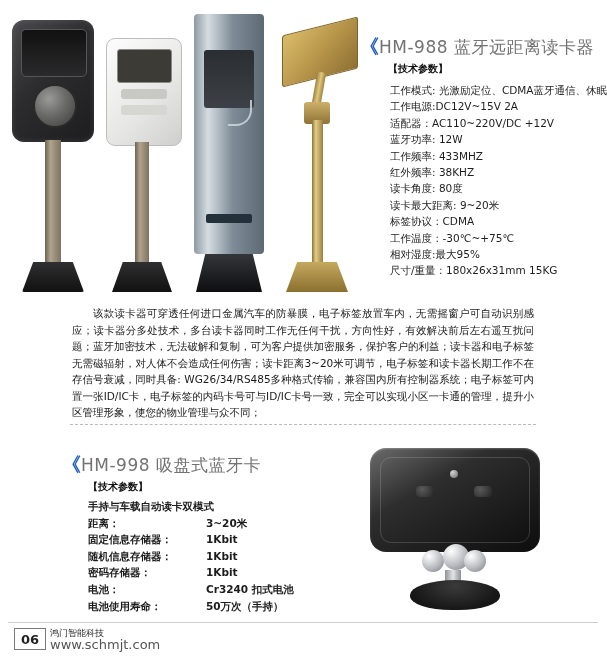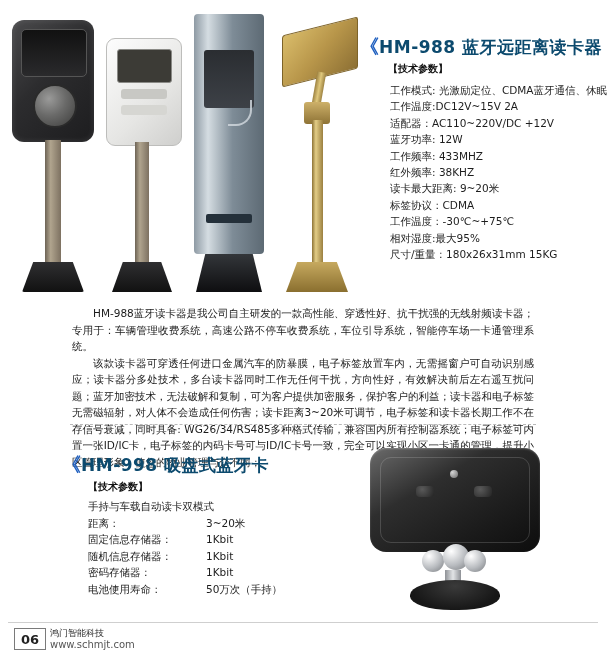--- a/index.html
+++ b/index.html
@@ -162,22 +162,22 @@
   }
   .sec-title .chev {
     color: #1f5fbf;
     font-size: 19px;
     font-weight: bold;
     margin-right: 2px;
     letter-spacing: -2px;
   }
   .sec-title .txt {
     font-size: 17px;
-    font-weight: bold;
-    color: #0c4a6e;
+    font-weight: normal;
+    color: #737373;
     letter-spacing: .5px;
   }
 
   .spec-head {
     position: absolute;
     font-size: 10px;
     font-weight: bold;
     color: #111;
   }
 
@@ -221,20 +221,21 @@
     position: absolute;
     left: 88px;
     top: 498px;
     width: 330px;
   }
   .spec-list-2 .row {
     font-size: 10.5px;
     line-height: 16.6px;
     color: #1d1d1d;
     white-space: nowrap;
+    font-weight: bold;
   }
   .spec-list-2 .k { display: inline-block; }
   .spec-list-2 .v { display: inline-block; }
 
   
   .card-photo {
     position: absolute;
     left: 352px;
     top: 448px;
     width: 200px;
@@ -307,21 +308,21 @@
   }
   .footer-text {
     position: absolute;
     left: 50px;
     top: 628px;
     font-size: 9px;
     line-height: 11px;
     color: #2a2a2a;
   }
   .footer-text .sub {
-    font-size: 10px;
+    font-size: 13px;
     color: #555;
   }
 </style>
 </head>
 <body>
 
 <div class="page">
 
   <div class="photo-row">
 
@@ -365,34 +366,34 @@
 
   <div class="sec-title" style="left:360px; top:34px;">
     <span class="chev">《</span>
     <span class="txt">HM-988 蓝牙远距离读卡器</span>
   </div>
 
   <div class="spec-head" style="left:388px; top:62px;">【技术参数】</div>
 
   <div class="spec-list-1">
     <div class="row">工作模式: 光激励定位、CDMA蓝牙通信、休眠唤醒</div>
-    <div class="row">工作温度:DC12V~15V   2A</div>
+    <div class="row">工作电源:DC12V~15V   2A</div>
     <div class="row">适配器：AC110~220V/DC +12V</div>
     <div class="row">蓝牙功率: 12W</div>
     <div class="row">工作频率: 433MHZ</div>
     <div class="row">红外频率: 38KHZ</div>
+    <div class="row">读卡角度: 80度</div>
     <div class="row">读卡最大距离: 9~20米</div>
     <div class="row">标签协议：CDMA</div>
     <div class="row">工作温度：-30℃~+75℃</div>
     <div class="row">相对湿度:最大95%</div>
     <div class="row">尺寸/重量：180x26x31mm  15KG</div>
   </div>
 
   <div class="para">
-    <p>HM-988蓝牙读卡器是我公司自主研发的一款高性能、穿透性好、抗干扰强的无线射频读卡器；专用于：车辆管理收费系统，高速公路不停车收费系统，车位引导系统，智能停车场一卡通管理系统。</p>
     <p>该款读卡器可穿透任何进口金属汽车的防暴膜，电子标签放置车内，无需摇窗户可自动识别感应；读卡器分多处技术，多台读卡器同时工作无任何干扰，方向性好，有效解决前后左右遥互扰问题；蓝牙加密技术，无法破解和复制，可为客户提供加密服务，保护客户的利益；读卡器和电子标签无需磁辐射，对人体不会造成任何伤害；读卡距离3~20米可调节，电子标签和读卡器长期工作不在存信号衰减，同时具备: WG26/34/RS485多种格式传输，兼容国内所有控制器系统；电子标签可内置一张ID/IC卡，电子标签的内码卡号可与ID/IC卡号一致，完全可以实现小区一卡通的管理，提升小区管理形象，使您的物业管理与众不同；</p>
   </div>
 
   <div class="divider"></div>
 
   <div class="sec-title" style="left:62px; top:452px;">
     <span class="chev">《</span>
     <span class="txt">HM-998 吸盘式蓝牙卡</span>
   </div>
 
@@ -404,20 +405,23 @@
       <span class="k" style="width:118px">距离：</span><span class="v">3~20米</span>
     </div>
     <div class="row">
       <span class="k" style="width:118px">固定信息存储器：</span><span class="v">1Kbit</span>
     </div>
     <div class="row">
       <span class="k" style="width:118px">随机信息存储器：</span><span class="v">1Kbit</span>
     </div>
     <div class="row">
       <span class="k" style="width:118px">密码存储器：</span><span class="v">1Kbit</span>
+    </div>
+    <div class="row">
+      <span class="k" style="width:118px">电池：</span><span class="v">Cr3240 扣式电池</span>
     </div>
     <div class="row">
       <span class="k" style="width:118px">电池使用寿命：</span><span class="v">50万次（手持）</span>
     </div>
   </div>
 
   <div class="card-photo">
     <div class="card">
       <div class="inner"></div>
       <div class="led"></div>

